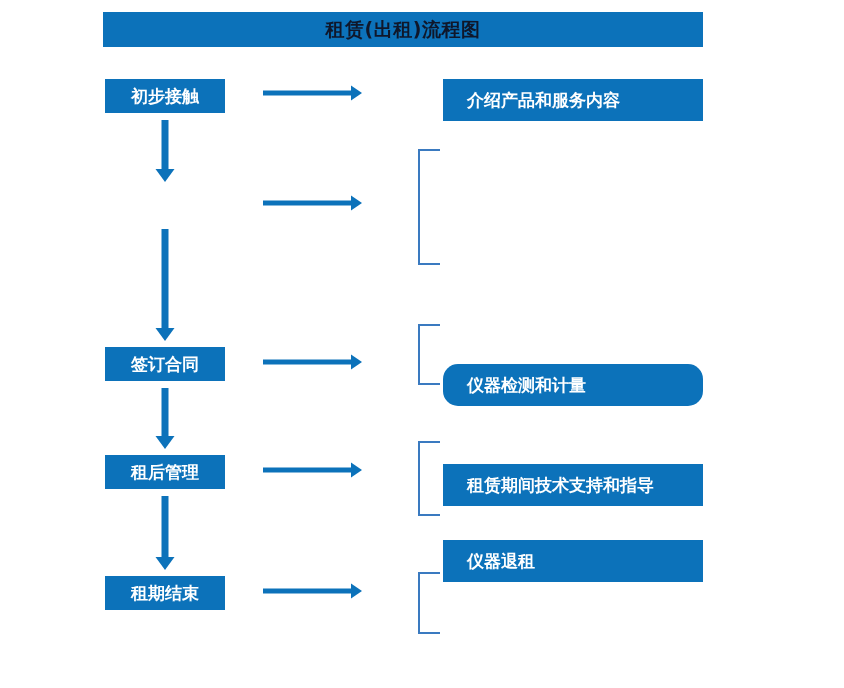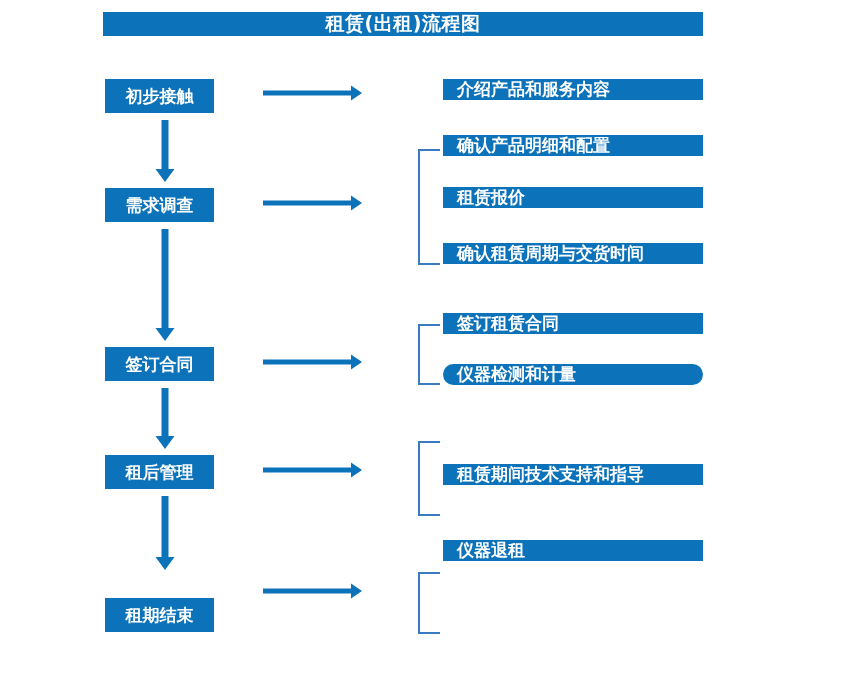--- a/index.html
+++ b/index.html
@@ -21,55 +21,55 @@
     width: 844px;
     height: 688px;
   }
 
   
   .title-bar {
     position: absolute;
     left: 103px;
     top: 12px;
     width: 600px;
-    height: 24px;
+    height: 35px;
     background: #0c72ba;
-    color: #ffffff;
+    color: #0f172a;
     display: flex;
     align-items: center;
     justify-content: center;
     font-size: 19px;
     font-weight: bold;
     letter-spacing: 0.5px;
   }
 
   
   .box {
     position: absolute;
     background: #0c72ba;
     color: #ffffff;
     font-weight: bold;
     display: flex;
     align-items: center;
     box-sizing: border-box;
   }
 
   .box-left {
-    width: 109px;
+    width: 120px;
     height: 34px;
     justify-content: center;
     font-size: 17px;
   }
 
   .box-right {
     left: 443px;
     width: 260px;
-    height: 21px;
+    height: 42px;
     justify-content: flex-start;
-    padding-left: 14px;
+    padding-left: 24px;
     font-size: 17px;
   }
 
   
   #arrow-layer {
     position: absolute;
     left: 0; top: 0;
     width: 844px;
     height: 688px;
     pointer-events: none;
@@ -111,58 +111,43 @@
         <polygon points="155.5,436 165,449 174.5,436" fill="#0c72ba"></polygon>
         <rect x="161.5" y="496" width="7" height="61" fill="#0c72ba"></rect>
         <polygon points="155.5,557 165,570 174.5,557" fill="#0c72ba"></polygon>
       </g>
   </svg>
 
   <div class="box box-left" style="left:105px; top:79px;">
     <span>初步接触</span>
   </div>
 
-  <div class="box box-left" style="left:105px; top:188px;">
-    <span>需求调查</span>
-  </div>
 
   <div class="box box-left" style="left:105px; top:347px;text-align:center;">
     <span>签订合同</span>
   </div>
 
   <div class="box box-left" style="left:105px; top:455px;">
     <span>租后管理</span>
   </div>
 
-  <div class="box box-left" style="left:105px; top:598px;">
+  <div class="box box-left" style="left:105px; top:576px;">
     <span>租期结束</span>
   </div>
 
   <div class="bracket" style="top:149px; left:418px; height:116px;"></div>
   <div class="bracket" style="top:324px; left:418px; height:61px;"></div>
   <div class="bracket" style="top:441px; left:418px; height:75px;"></div>
   <div class="bracket" style="top:572px; left:418px; height:62px;"></div>
 
   <div class="box box-right" style="top:79px;">
     <span>介绍产品和服务内容</span>
   </div>
 
-  <div class="box box-right" style="top:135px;">
-    <span>确认产品明细和配置</span>
-  </div>
-  <div class="box box-right" style="top:187px;">
-    <span>租赁报价</span>
-  </div>
-  <div class="box box-right" style="top:243px;">
-    <span>确认租赁周期与交货时间</span>
-  </div>
 
-  <div class="box box-right" style="top:313px;">
-    <span>签订租赁合同</span>
-  </div>
   <div class="box box-right" style="top:364px;border-radius:15px;">
     <span>仪器检测和计量</span>
   </div>
 
   <div class="box box-right" style="top:464px;">
     <span>租赁期间技术支持和指导</span>
   </div>
 
   <div class="box box-right" style="top:540px;">
     <span>仪器退租</span>

